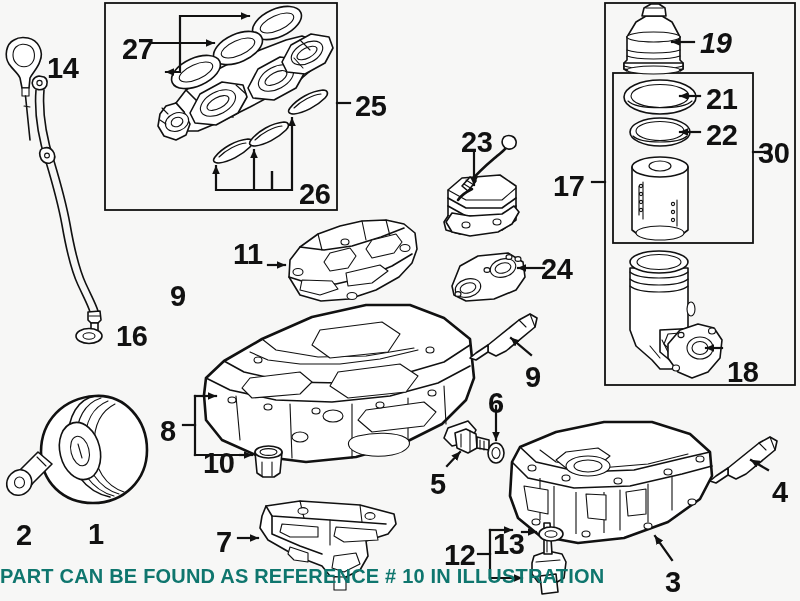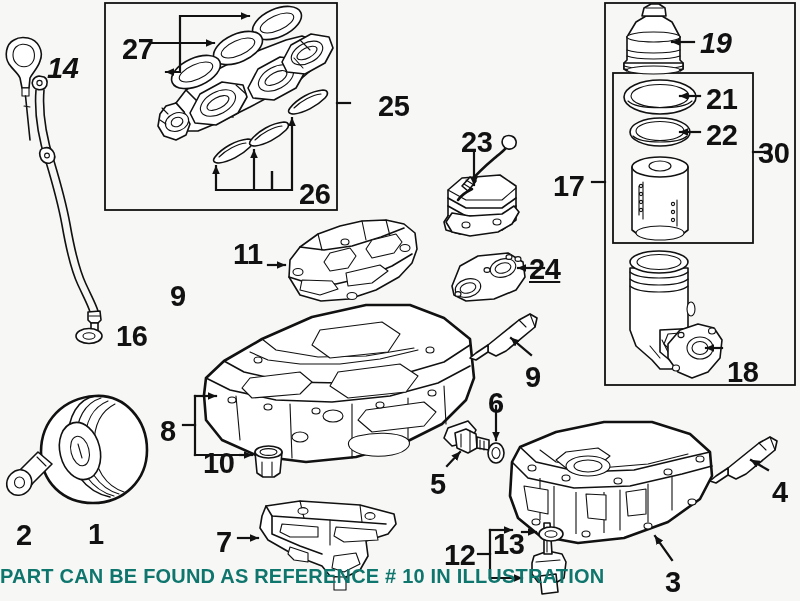--- a/index.html
+++ b/index.html
@@ -428,30 +428,30 @@
   <div class="callout sz-lg" style="left:772px; top:478px;">4</div>
   <div class="callout sz-lg" style="left:430px; top:470px;">5</div>
   <div class="callout sz-lg" style="left:488px; top:389px;">6</div>
   <div class="callout sz-lg" style="left:216px; top:528px;">7</div>
   <div class="callout sz-lg" style="left:160px; top:417px;">8</div>
   <div class="callout sz-lg" style="left:525px; top:363px;">9</div>
   <div class="callout sz-lg" style="left:203px; top:449px;">10</div>
   <div class="callout sz-lg" style="left:233px; top:240px;">11</div>
   <div class="callout sz-lg" style="left:444px; top:541px;">12</div>
   <div class="callout sz-lg" style="left:493px; top:530px;">13</div>
-  <div class="callout sz-lg" style="left:47px;  top:54px;font-style:italic;">14</div>
+  <div class="callout sz-lg" style="left:47px;  top:54px;">14</div>
   <div class="callout sz-lg" style="left:170px; top:282px;">9</div>
   <div class="callout sz-lg" style="left:116px; top:322px;">16</div>
   <div class="callout sz-lg" style="left:553px; top:172px;">17</div>
   <div class="callout sz-lg" style="left:727px; top:358px;">18</div>
   <div class="callout sz-lg" style="left:700px; top:29px;font-style:italic;">19</div>
   <div class="callout sz-lg" style="left:758px; top:139px;">30</div>
   <div class="callout sz-lg" style="left:706px; top:85px;">21</div>
   <div class="callout sz-lg" style="left:706px; top:121px;">22</div>
   <div class="callout sz-lg" style="left:461px; top:128px;">23</div>
-  <div class="callout sz-lg" style="left:529px; top:255px;text-decoration:underline;">24</div>
-  <div class="callout sz-lg" style="left:355px; top:92px;margin-left:23px;">25</div>
+  <div class="callout sz-lg" style="left:541px; top:255px;">24</div>
+  <div class="callout sz-lg" style="left:355px; top:92px;">25</div>
   <div class="callout sz-lg" style="left:259px; top:180px;margin-left:40px;">26</div>
   <div class="callout sz-lg" style="left:122px; top:35px;">27</div>
 
   <div id="watermark">PART CAN BE FOUND AS REFERENCE # 10 IN ILLUSTRATION</div>
 
 </div>
 
 </body></html>

